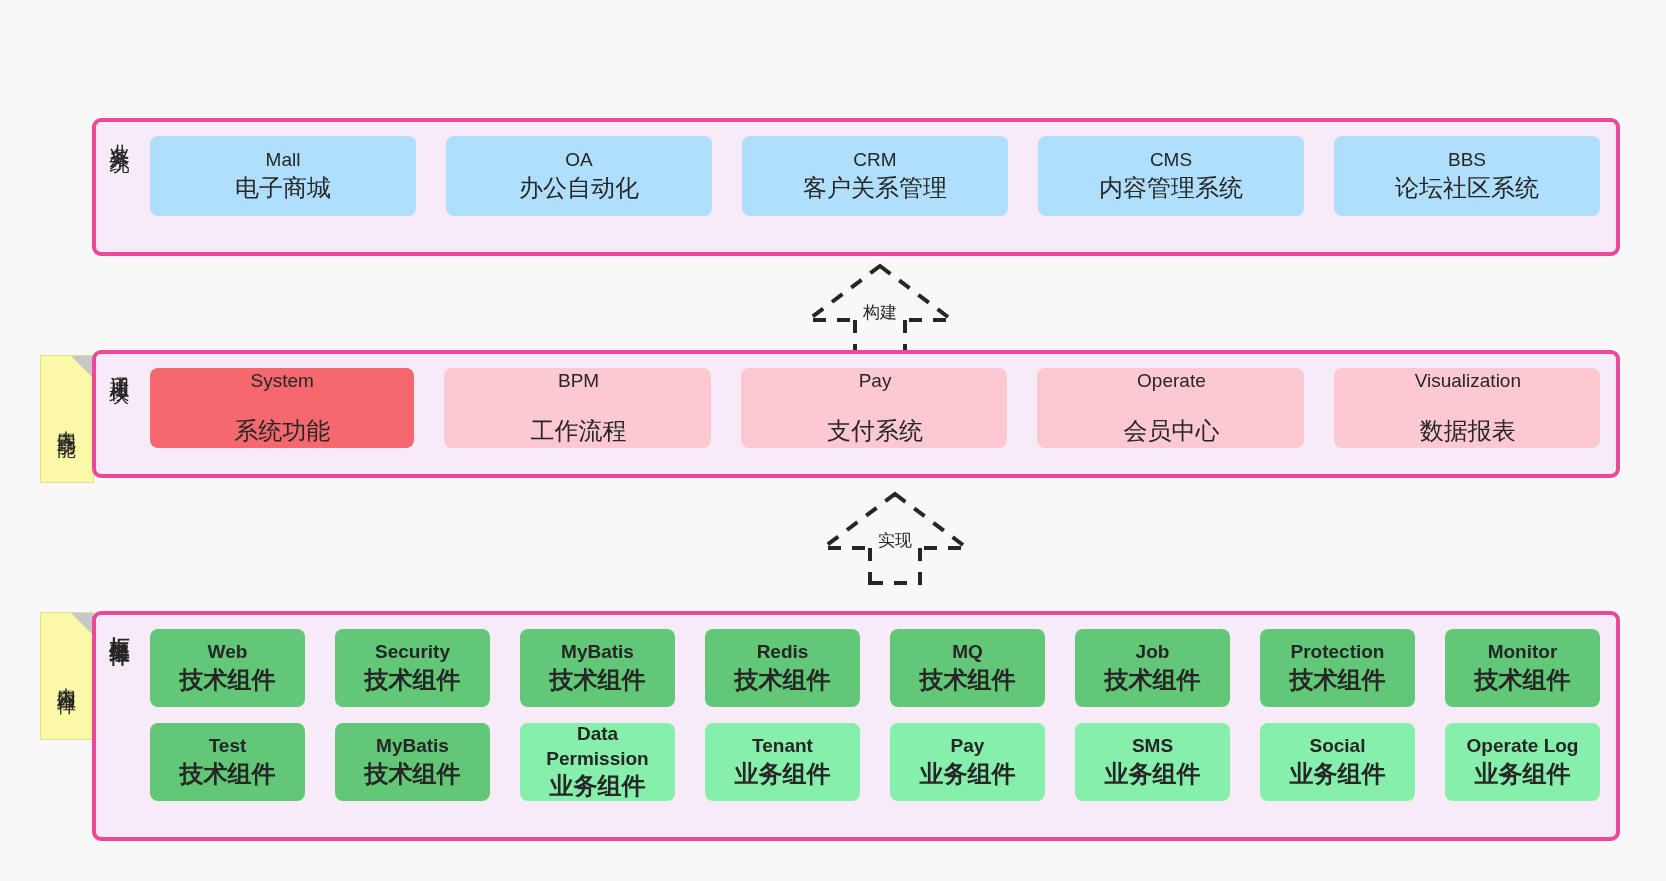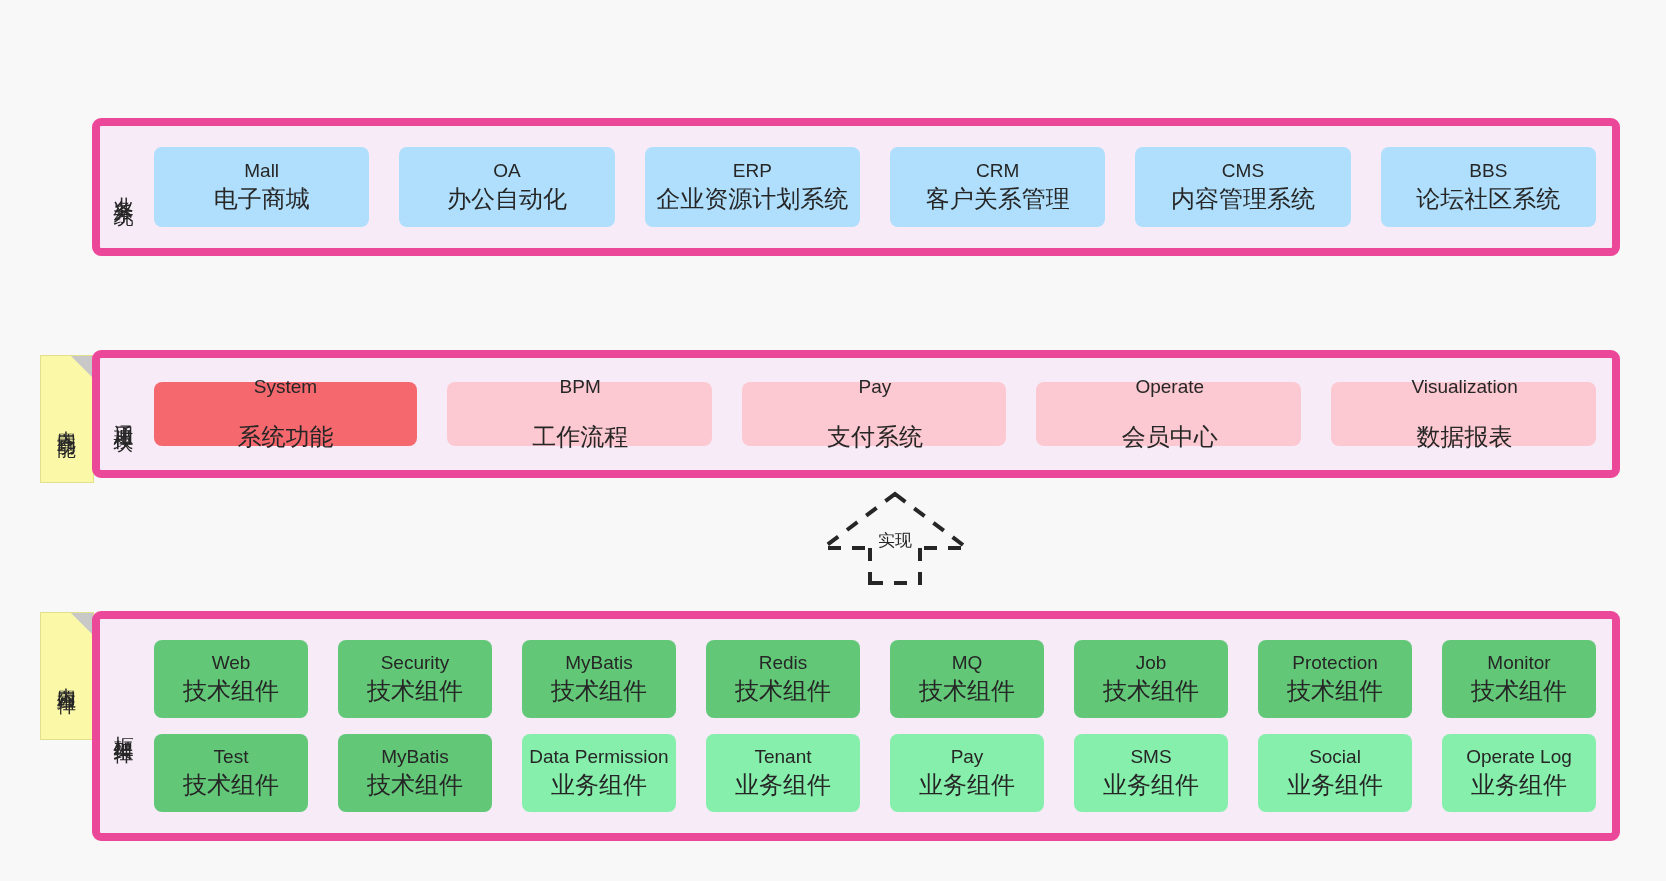--- a/index.html
+++ b/index.html
@@ -13,24 +13,24 @@
     width: 1666px;
     height: 881px;
     background: #f8f8f8;
     overflow: hidden;
   }
 
   
   .layer {
     position: absolute;
     background: #f6ebf6;
-    border: 8px solid #ec4899;
+    border: 4px solid #ec4899;
     border-radius: 9px;
     display: flex;
-    align-items: center;
+    align-items: flex-start;
   }
   .layer-title {
     flex: 0 0 48px;
     display: flex;
     align-items: center;
     justify-content: center;
     font-size: 20px;
     color: #262626;
     writing-mode: vertical-rl;
     text-orientation: upright;
@@ -70,21 +70,21 @@
   .card .t1 { font-size: 19px; }
   .card .t2 { font-size: 24px; }
 
   .card.blue   { background: #afdffc; }
   .card.red    { background: #f4686e; }
   .card.pink   { background: #fcc9d2; padding-left: 6px; }
   .card.green  { background: #62c878; }
   .card.lgreen { background: #86efac; }
 
   .h-biz   { height: 80px; }
-  .h-mod   { height: 64px; gap: 22px; }
+  .h-mod   { height: 80px; gap: 22px; }
   .h-fw    { height: 78px; }
 
   
   .sticky {
     position: absolute;
     width: 54px;
     background: #fbf8a8;
     border: 1px solid #e3e08c;
     display: flex;
     align-items: center;
@@ -139,39 +139,46 @@
       <div class="row">
         <div class="card blue h-biz">
           <span class="t1">Mall</span>
           <span class="t2">电子商城</span>
         </div>
         <div class="card blue h-biz">
           <span class="t1">OA</span>
           <span class="t2">办公自动化</span>
         </div>
         <div class="card blue h-biz">
-          <span class="t1">ERP</span>
-          <span class="t2">企业资源计划系统</span>
-        </div>
-        <div class="card blue h-biz">
           <span class="t1">CRM</span>
           <span class="t2">客户关系管理</span>
         </div>
         <div class="card blue h-biz">
           <span class="t1">CMS</span>
           <span class="t2">内容管理系统</span>
         </div>
         <div class="card blue h-biz">
           <span class="t1">BBS</span>
           <span class="t2">论坛社区系统</span>
         </div>
       </div>
     </div>
   </div>
 
+  <div class="connector" style="left:800px; top:262px;">
+    <svg width="160" height="95" viewBox="0 0 160 95" aria-hidden="true">
+
+      <path d="M80 4 L152 58 L8 58 Z" fill="none" stroke="#262626" stroke-width="4" stroke-dasharray="13 11" stroke-linecap="butt"></path>
+
+      <path d="M55 58 L55 95" fill="none" stroke="#262626" stroke-width="4" stroke-dasharray="13 11"></path>
+      <path d="M105 58 L105 95" fill="none" stroke="#262626" stroke-width="4" stroke-dasharray="13 11"></path>
+      <path d="M55 93 L105 93" fill="none" stroke="#262626" stroke-width="4" stroke-dasharray="13 11"></path>
+    </svg>
+    <span class="conn-label">构建</span>
+  </div>
 
   <div class="sticky" style="left:40px; top:355px; height:128px;">
     <span>内置功能</span>
   </div>
 
   <div class="layer" style="left:92px; top:350px; width:1528px; height:128px;">
     <div class="layer-title">通用模块</div>
     <div class="layer-body">
       <div class="row">
         <div class="card red h-mod">
@@ -205,21 +212,21 @@
       <path d="M105 58 L105 95" fill="none" stroke="#262626" stroke-width="4" stroke-dasharray="13 11"></path>
       <path d="M55 93 L105 93" fill="none" stroke="#262626" stroke-width="4" stroke-dasharray="13 11"></path>
     </svg>
     <span class="conn-label">实现</span>
   </div>
 
   <div class="sticky" style="left:40px; top:612px; height:128px;">
     <span>内置组件</span>
   </div>
 
-  <div class="layer" style="left:92px; top:611px; width:1528px; height:230px;">
+  <div class="layer" style="left:92px; top:611px; width:1528px; height:230px;font-weight:bold;">
     <div class="layer-title">框架组件</div>
     <div class="layer-body">
 
       <div class="row gap-sm">
         <div class="card green h-fw">
           <span class="t1">Web</span>
           <span class="t2">技术组件</span>
         </div>
         <div class="card green h-fw">
           <span class="t1">Security</span>

